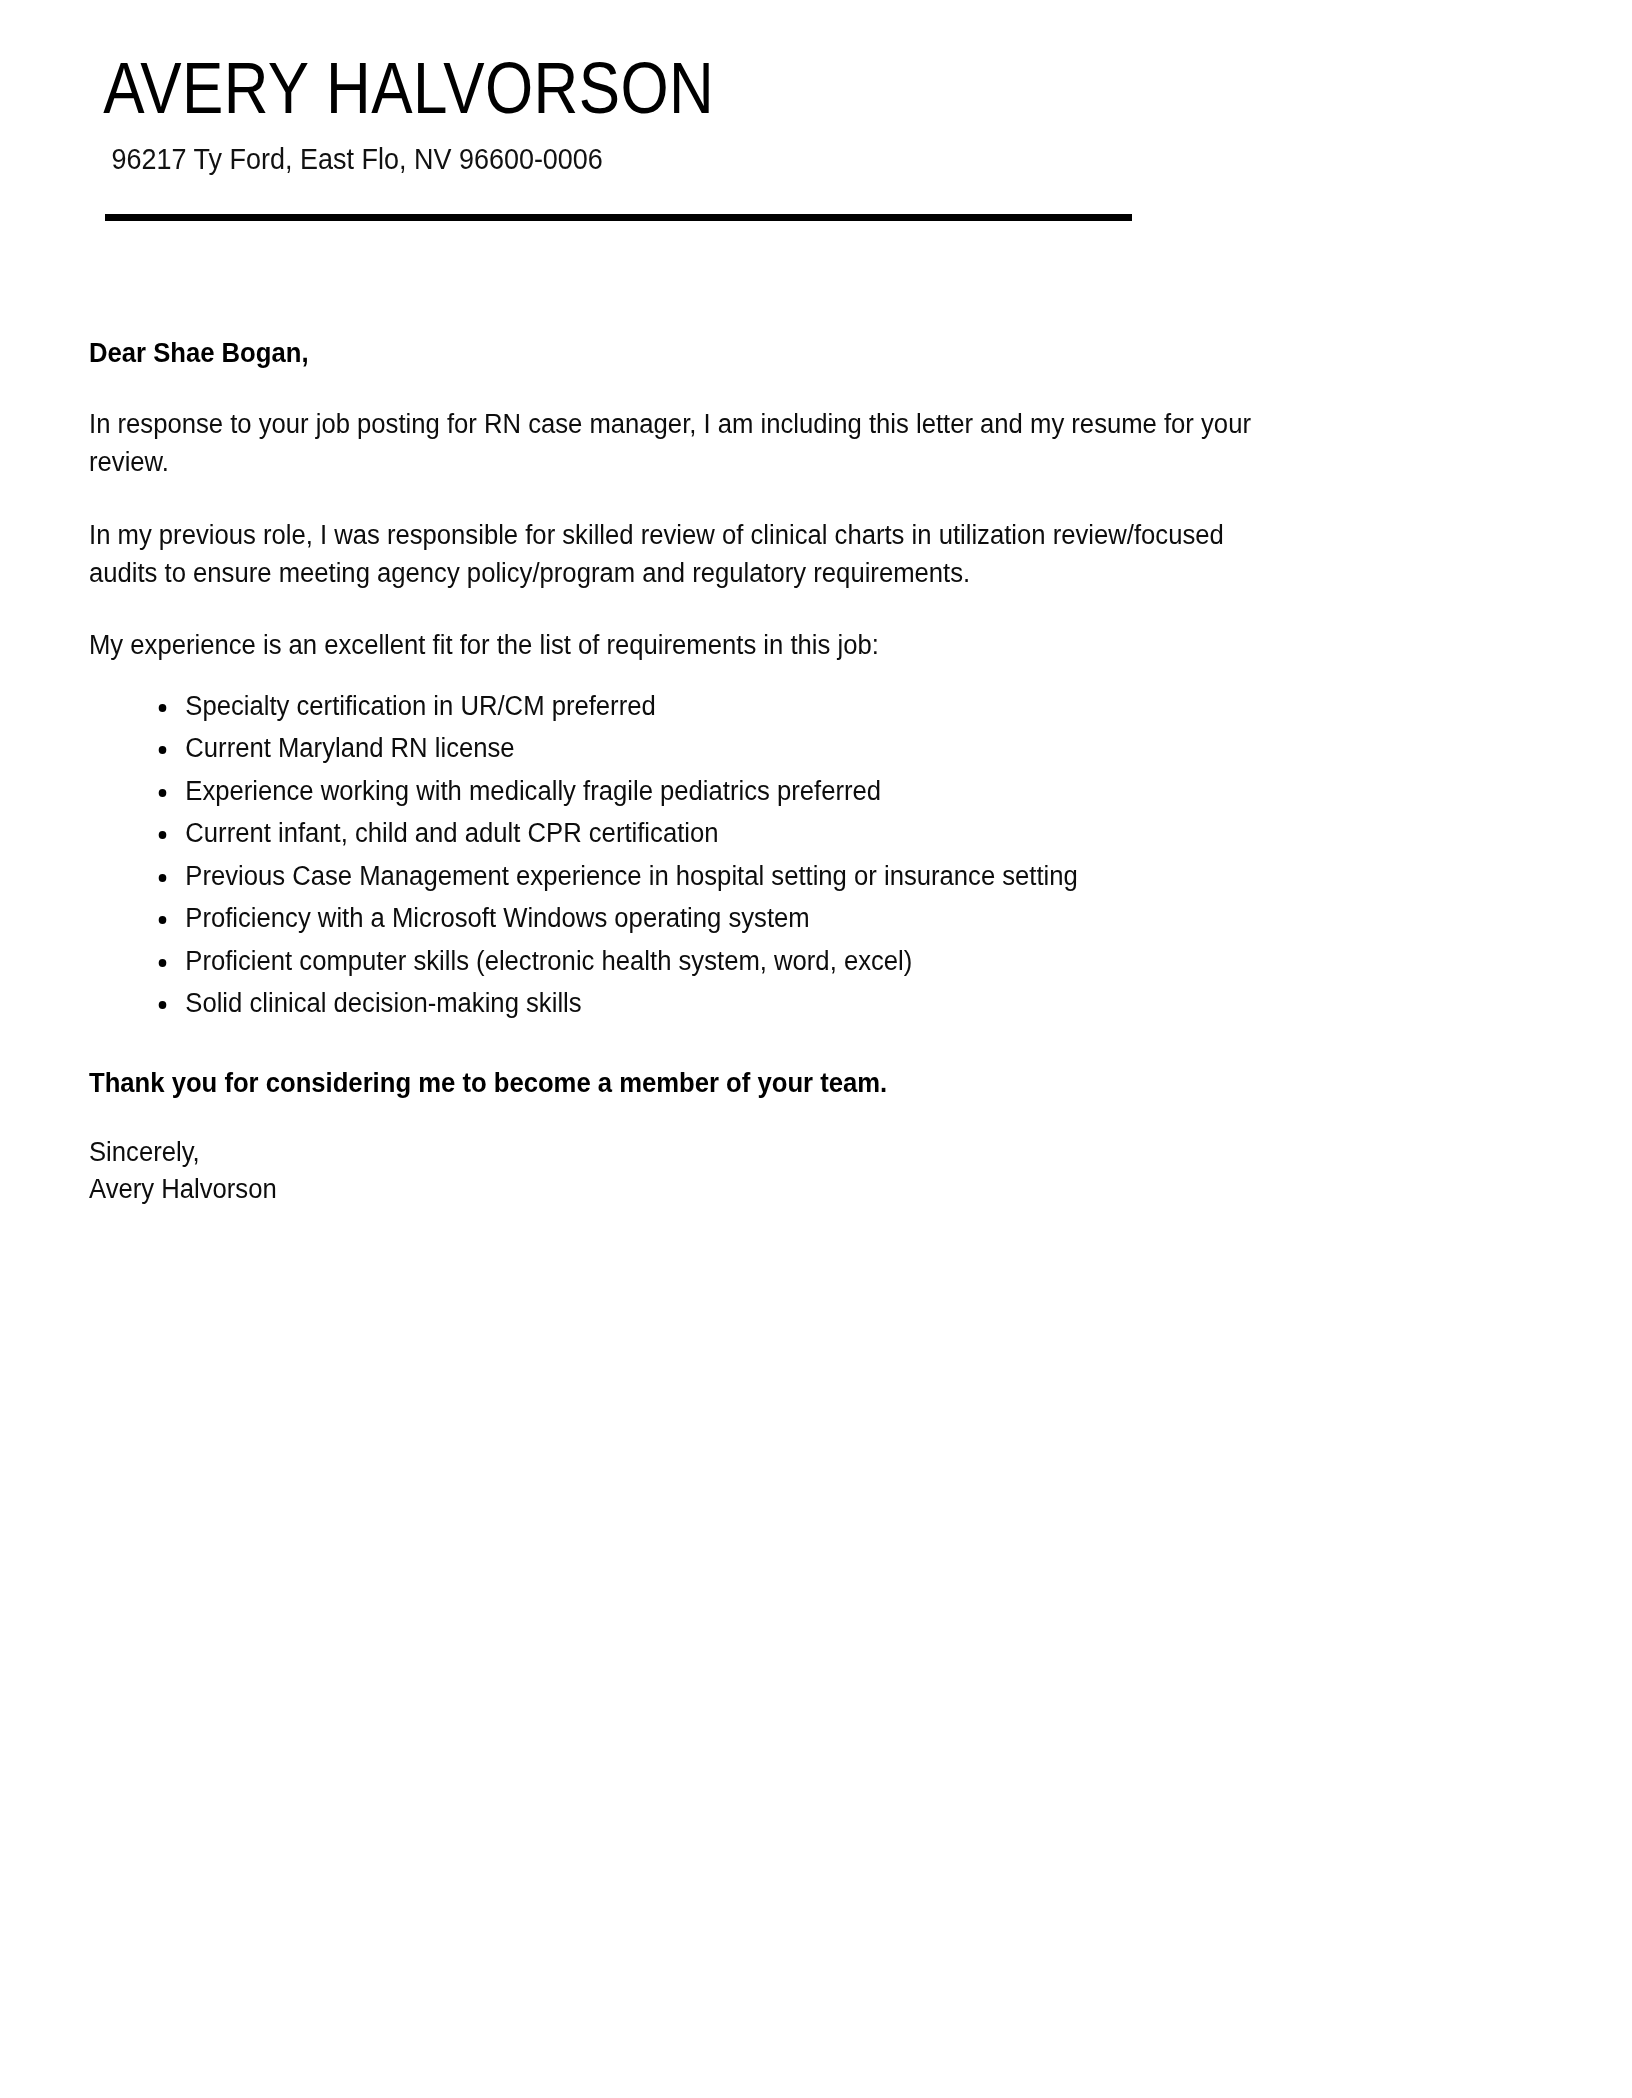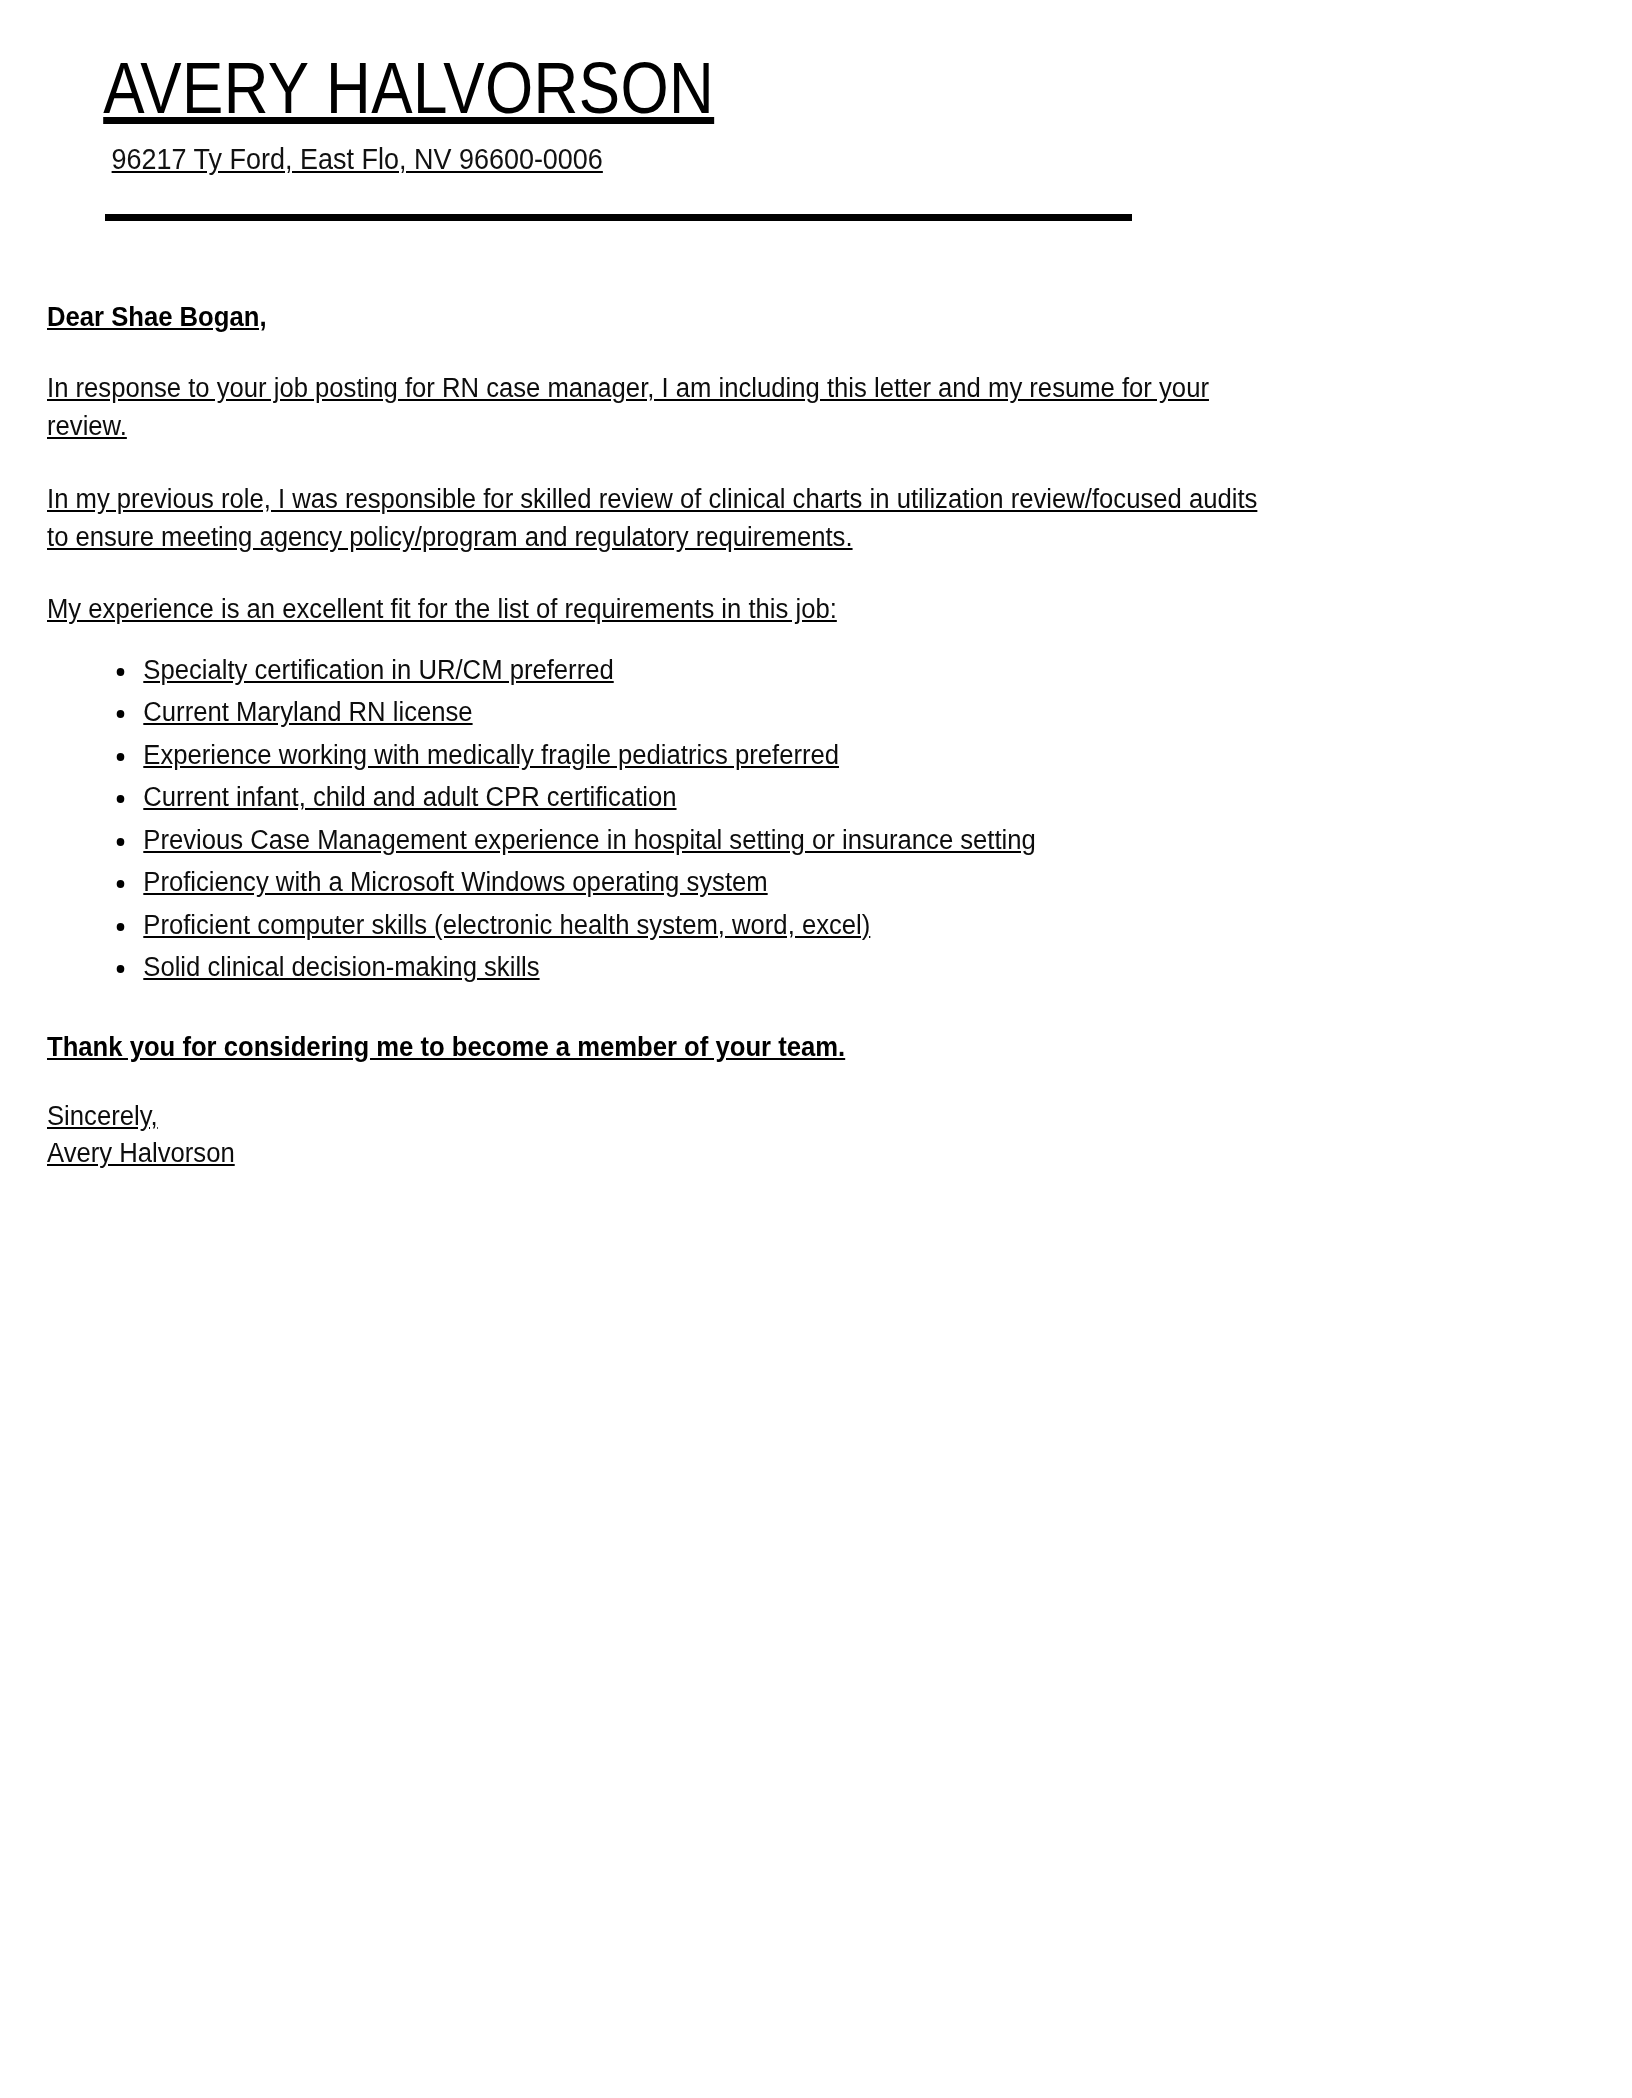--- a/index.html
+++ b/index.html
@@ -10,21 +10,20 @@
 
   .page {
     position: relative;
     width: 1632px;
     height: 1602px;
     background: #ffffff;
     font-family: "Liberation Sans", sans-serif;
     color: #000000;
     overflow: hidden;
     box-sizing: border-box;
-    text-decoration: underline;
   }
 
   
   .header {
     padding-top: 52px;
   }
 
   .name {
     margin: 0;
     padding: 0 0 0 120px;
@@ -52,23 +51,24 @@
 
   .rule {
     margin: 36px 0 0 105px;
     width: 1027px;
     height: 7px;
     background: #000000;
   }
 
   
   .letter {
-    padding: 0 0 0 47px;
+    padding: 0 0 0 89px;
     width: 1340px;
     box-sizing: border-box;
+    margin-top: 36px;
   }
 
   .salutation {
     margin: 0;
     padding-top: 78px;
     font-size: 27px;
     font-weight: 700;
     line-height: 1.35;
     transform: scaleX(0.95);
     transform-origin: left center;

